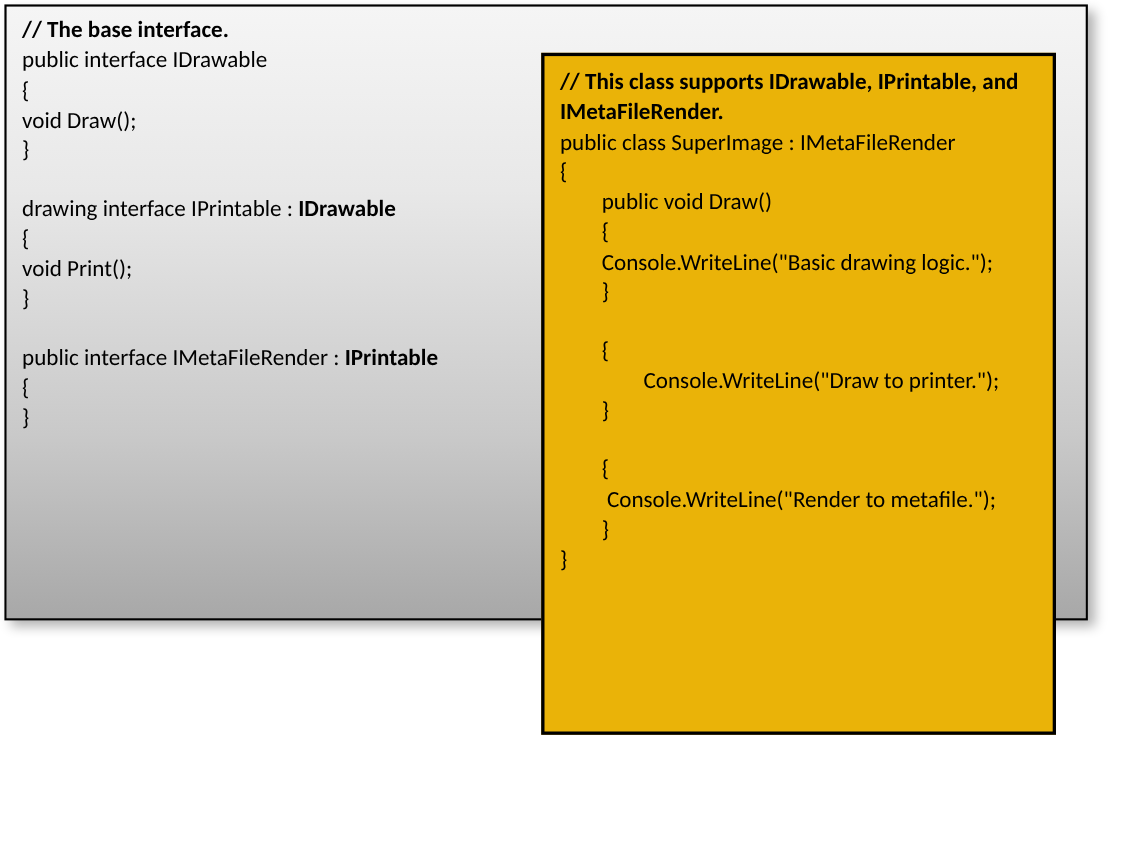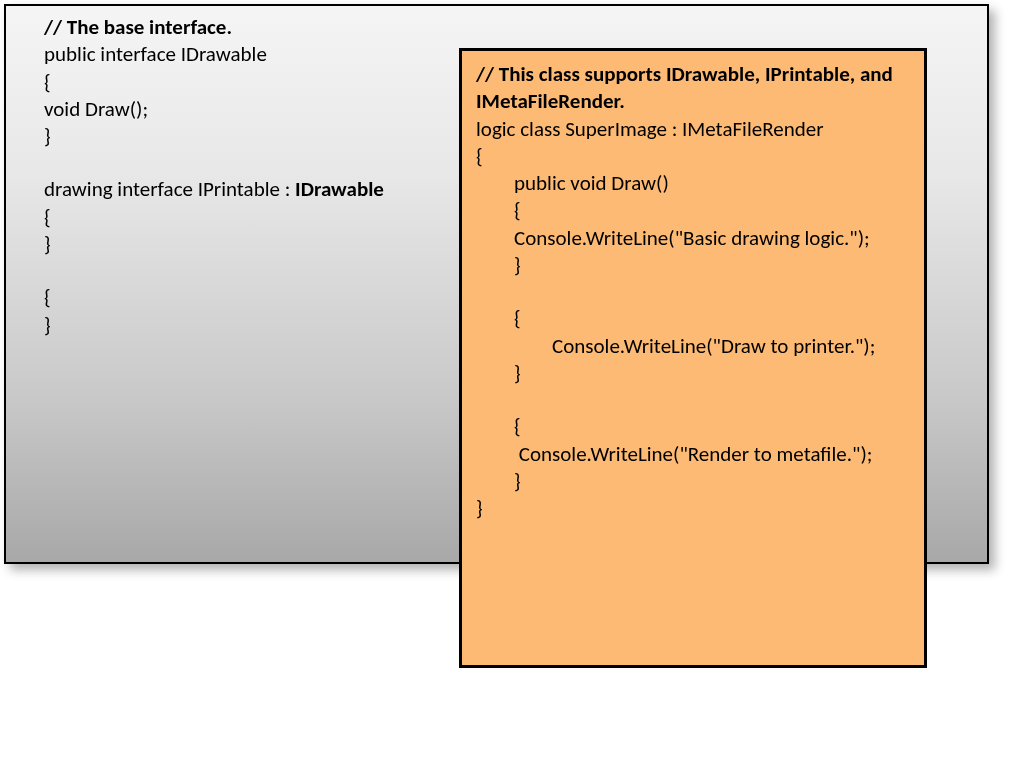--- a/index.html
+++ b/index.html
@@ -29,58 +29,60 @@
       font-weight: bold;
       font-size: 24px;
       padding-left: 48px;
       margin-bottom: 12px;
       color: #000;
     }
     .code-left {
       color: #000;
       width: 440px;
     }
-    .code-left .line { white-space: pre; margin-left: 24px; }
+    .code-left .line { white-space: pre; }
     .bold { font-weight: bold; }
     .right-box {
       position: absolute;
-      left: 459px;
+      left: 492px;
       top: 48px;
       width: 468px;
       height: 620px;
-      background: #fdba74;
+      background: #eab308;
       border: 3px solid #000;
       padding: 10px 14px;
     }
     .right-box .line { white-space: pre-wrap; }
     .spacer { height: 26px; }
   </style>
 </head>
 <body>
 
 <div class="slide-box">
   <div class="code-left">
     <div class="line bold">// The base interface.</div>
     <div class="line">public interface IDrawable</div>
     <div class="line">{</div>
     <div class="line">void Draw();</div>
     <div class="line">}</div>
     <div class="spacer"></div>
     <div class="line"><span>drawing interface IPrintable : </span><span class="bold">IDrawable</span></div>
     <div class="line">{</div>
+    <div class="line">void Print();</div>
     <div class="line">}</div>
     <div class="spacer"></div>
+    <div class="line"><span>public interface IMetaFileRender : </span><span class="bold">IPrintable</span></div>
     <div class="line">{</div>
     <div class="line">}</div>
   </div>
 </div>
 
 <div class="right-box">
   <div class="line bold">// This class supports IDrawable, IPrintable, and IMetaFileRender.</div>
-  <div class="line">logic class SuperImage : IMetaFileRender</div>
+  <div class="line">public class SuperImage : IMetaFileRender</div>
   <div class="line">{</div>
   <div class="line">        public void Draw()</div>
   <div class="line">        {</div>
   <div class="line">        Console.WriteLine("Basic drawing logic.");</div>
   <div class="line">        }</div>
   <div class="spacer"></div>
   <div class="line">        {</div>
   <div class="line">                Console.WriteLine("Draw to printer.");</div>
   <div class="line">        }</div>
   <div class="spacer"></div>

